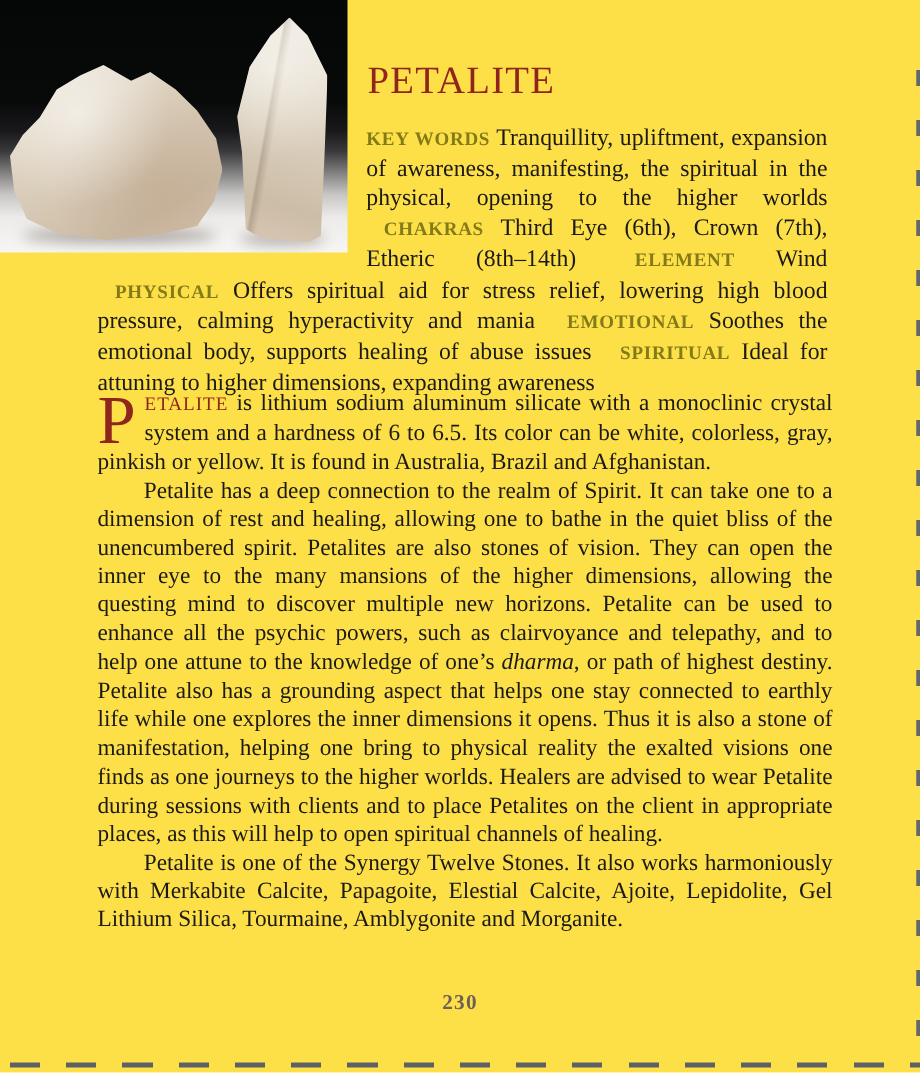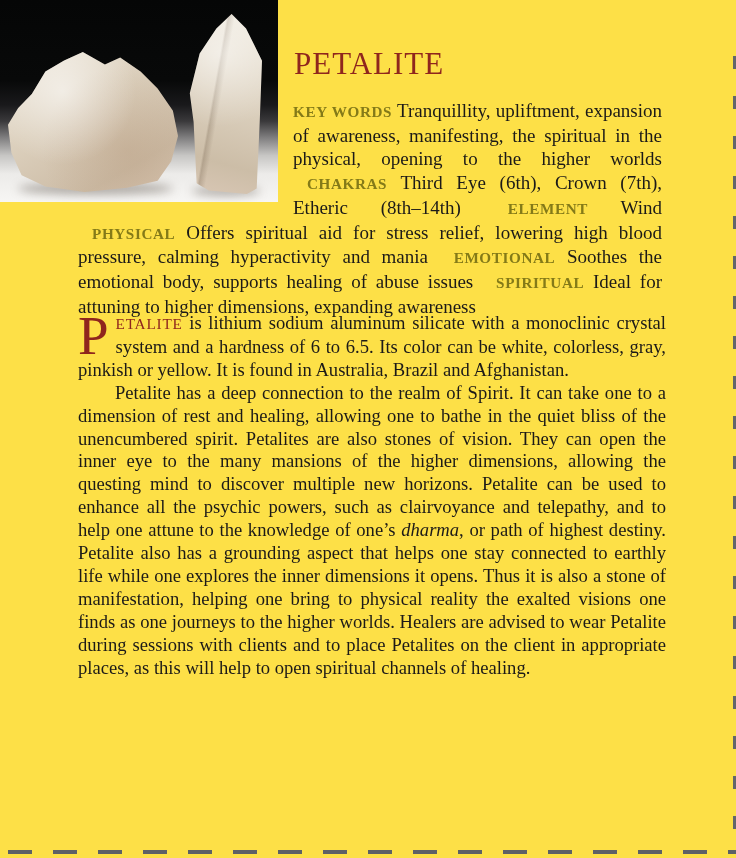--- a/index.html
+++ b/index.html
@@ -109,16 +109,20 @@
 
   <h1 class="title">PETALITE</h1>
 
   <div class="attr-flow">
     <p class="attrs"><span class="wrap-spacer"></span><span class="label first">KEY WORDS</span> <span>Tranquillity, upliftment, expansion of awareness, manifesting, the spiritual in the physical, opening to the higher worlds</span> <span class="label">CHAKRAS</span> <span>Third Eye (6th), Crown (7th), Etheric (8th–14th)</span> <span class="label">ELEMENT</span> <span>Wind</span> <span class="label">PHYSICAL</span> <span>Offers spiritual aid for stress relief, lowering high blood pressure, calming hyperactivity and mania</span> <span class="label">EMOTIONAL</span> <span>Soothes the emotional body, supports healing of abuse issues</span> <span class="label">SPIRITUAL</span> <span>Ideal for attuning to higher dimensions, expanding awareness</span></p>
   </div>
 
   <div class="body-text">
     <p class="para"><span class="dropcap">P</span><span class="smallcaps">ETALITE</span><span> is lithium sodium aluminum silicate with a monoclinic crystal system and a hardness of 6 to 6.5. Its color can be white, colorless, gray, pinkish or yellow. It is found in Australia, Brazil and Afghanistan.</span></p>
     <p class="para indent"><span>Petalite has a deep connection to the realm of Spirit. It can take one to a dimension of rest and healing, allowing one to bathe in the quiet bliss of the unencumbered spirit. Petalites are also stones of vision. They can open the inner eye to the many mansions of the higher dimensions, allowing the questing mind to discover multiple new horizons. Petalite can be used to enhance all the psychic powers, such as clairvoyance and telepathy, and to help one attune to the knowledge of one’s </span><em>dharma</em><span>, or path of highest destiny. Petalite also has a grounding aspect that helps one stay connected to earthly life while one explores the inner dimensions it opens. Thus it is also a stone of manifestation, helping one bring to physical reality the exalted visions one finds as one journeys to the higher worlds. Healers are advised to wear Petalite during sessions with clients and to place Petalites on the client in appropriate places, as this will help to open spiritual channels of healing.</span></p>
+    <p class="para indent">Petalite is one of the Synergy Twelve Stones. It also works harmoniously with Merkabite Calcite, Papagoite, Elestial Calcite, Ajoite, Lepidolite, Gel Lithium Silica, Tourmaine, Amblygonite and Morganite.</p>
   </div>
 
+  <footer class="pagenum-row">
+    <span class="pagenum">230</span>
+  </footer>
 
 </div>
 
 </body></html>

